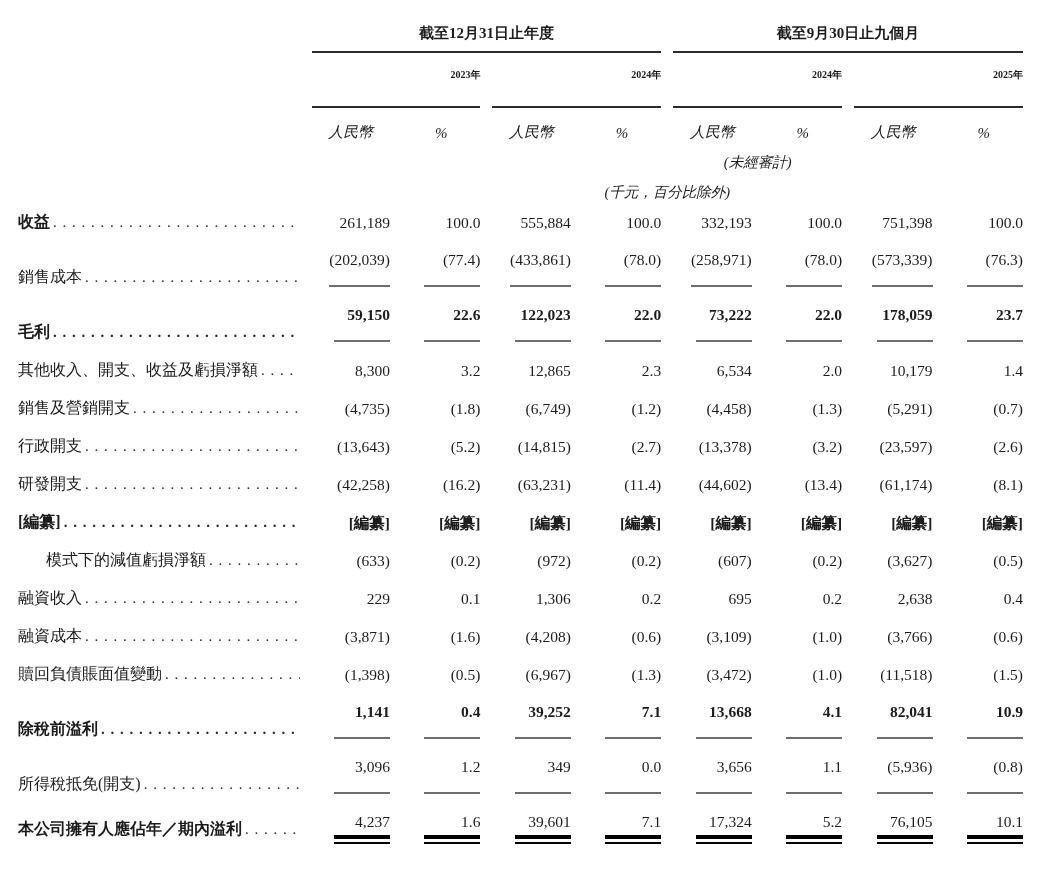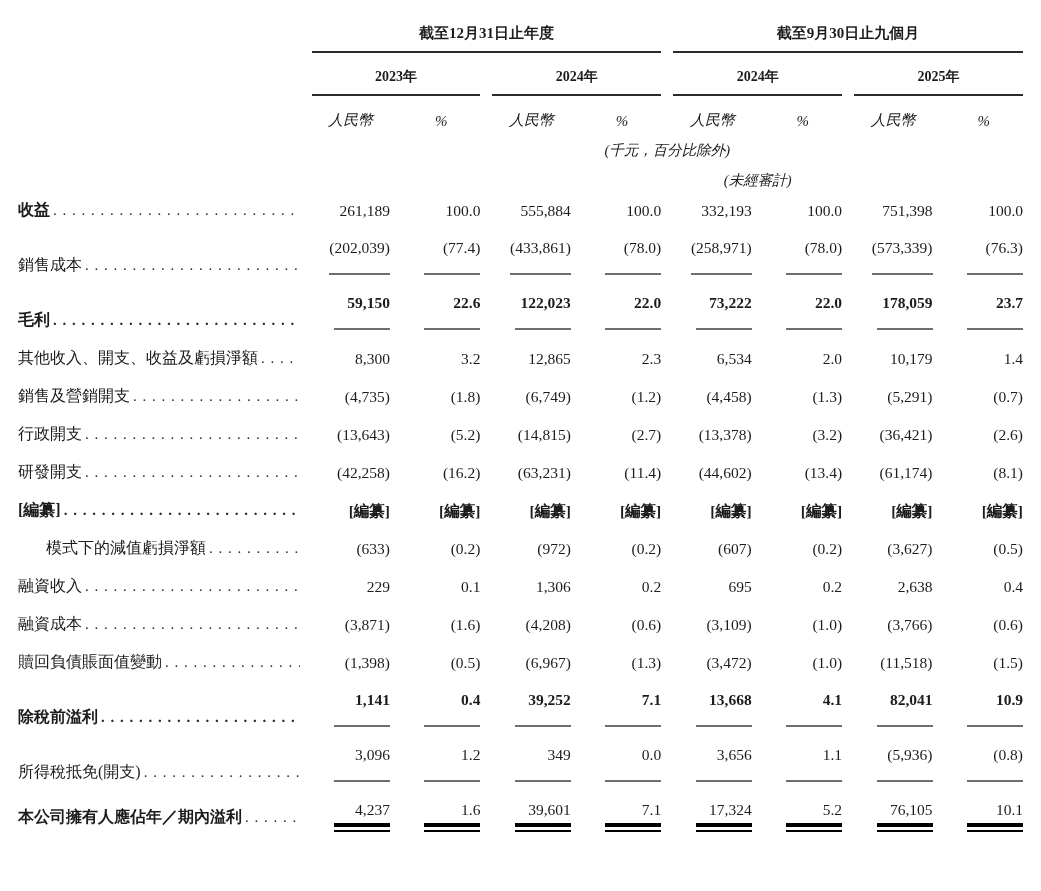--- a/index.html
+++ b/index.html
@@ -12,22 +12,22 @@
   table{border-collapse:separate;border-spacing:12px 0;table-layout:fixed;width:1029px;}
   col.lblcol{width:280px;}
   col.datacol{width:78px;}
   th,td{padding:0;font-weight:normal;vertical-align:bottom;}
   
   .group{
     text-align:center;font-weight:bold;font-size:15px;
     padding:0 0 8px 0;border-bottom:2px solid #2b2b2b;
   }
   .year{
-    text-align:center;font-weight:bold;font-size:14px;
-    padding:15px 0 8px 0;border-bottom:2px solid #2b2b2b;
+    text-align:right;font-weight:bold;font-size:10px;
+    padding:15px 0 24px 0;border-bottom:2px solid #2b2b2b;
   }
   .unit{
     text-align:center;font-style:italic;font-size:15px;
     padding:15px 0 2px 0;
   }
   .note{
     font-style:italic;font-size:14.5px;text-align:center;padding:9px 0 2px 0;
   }
   
   tbody td{font-size:15.5px;padding:8px 0 10px 0;line-height:19px;}
@@ -92,27 +92,27 @@
         <th class="unit">%</th>
         <th class="unit">人民幣</th>
         <th class="unit">%</th>
         <th class="unit">人民幣</th>
         <th class="unit">%</th>
         <th class="unit">人民幣</th>
         <th class="unit">%</th>
       </tr>
       <tr>
         <td></td>
-        <td class="note" colspan="8">(千元，百分比除外)</td>
-      </tr>
-      <tr>
-        <td></td>
         <td colspan="4"></td>
         <td class="note" colspan="2">(未經審計)</td>
         <td colspan="2"></td>
+      </tr>
+      <tr>
+        <td></td>
+        <td class="note" colspan="8">(千元，百分比除外)</td>
       </tr>
     </thead>
     <tbody>
         <tr class="">
           <td class="lbl">
             <div class="lblwrap">
               <span class="ltext b">收益</span>
               <span class="leader"></span>
             </div>
           </td>
@@ -195,21 +195,21 @@
               <span class="ltext">行政開支</span>
               <span class="leader"></span>
             </div>
           </td>
           <td class="num"><span class="val">(13,643)</span></td>
           <td class="num"><span class="val">(5.2)</span></td>
           <td class="num"><span class="val">(14,815)</span></td>
           <td class="num"><span class="val">(2.7)</span></td>
           <td class="num"><span class="val">(13,378)</span></td>
           <td class="num"><span class="val">(3.2)</span></td>
-          <td class="num"><span class="val">(36,421)</span></td>
+          <td class="num"><span class="val">(23,597)</span></td>
           <td class="num"><span class="val">(2.6)</span></td>
         </tr>
         <tr class="">
           <td class="lbl">
             <div class="lblwrap">
               <span class="ltext">研發開支</span>
               <span class="leader"></span>
             </div>
           </td>
           <td class="num"><span class="val">(42,258)</span></td>

